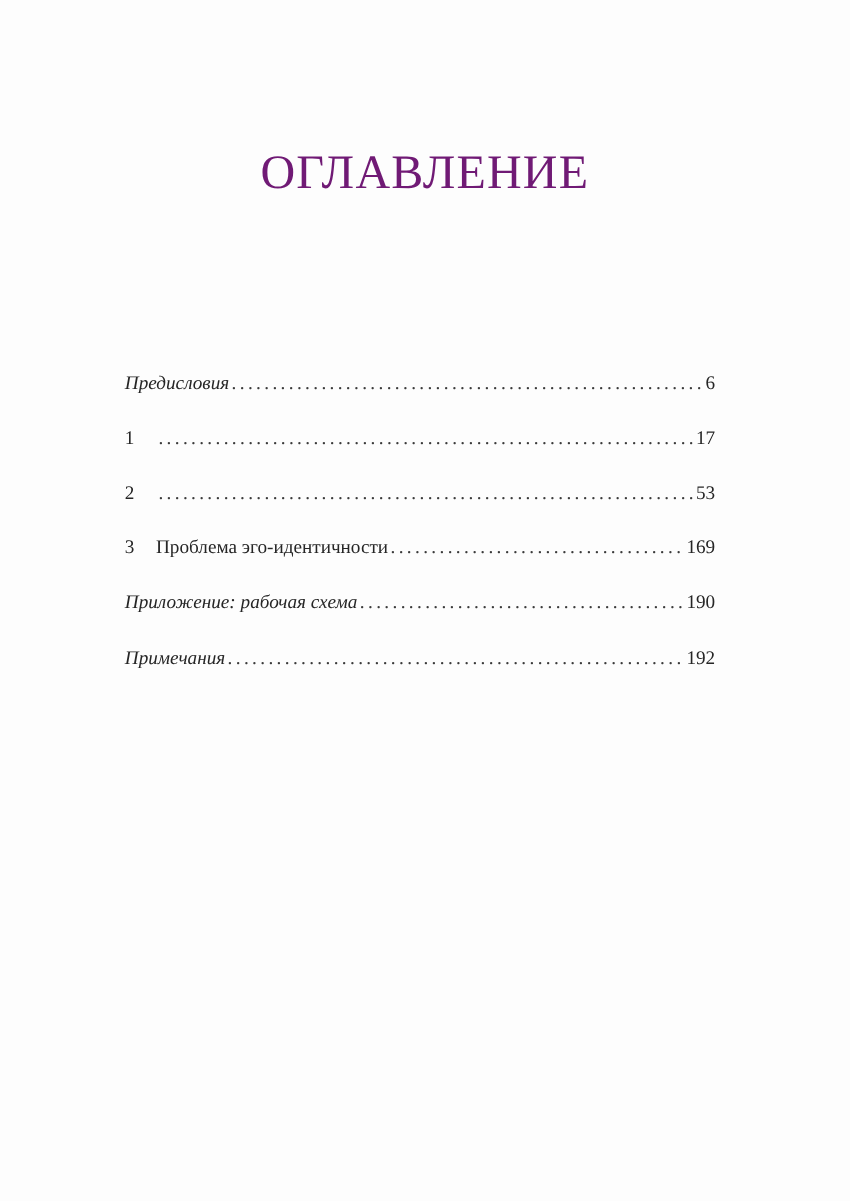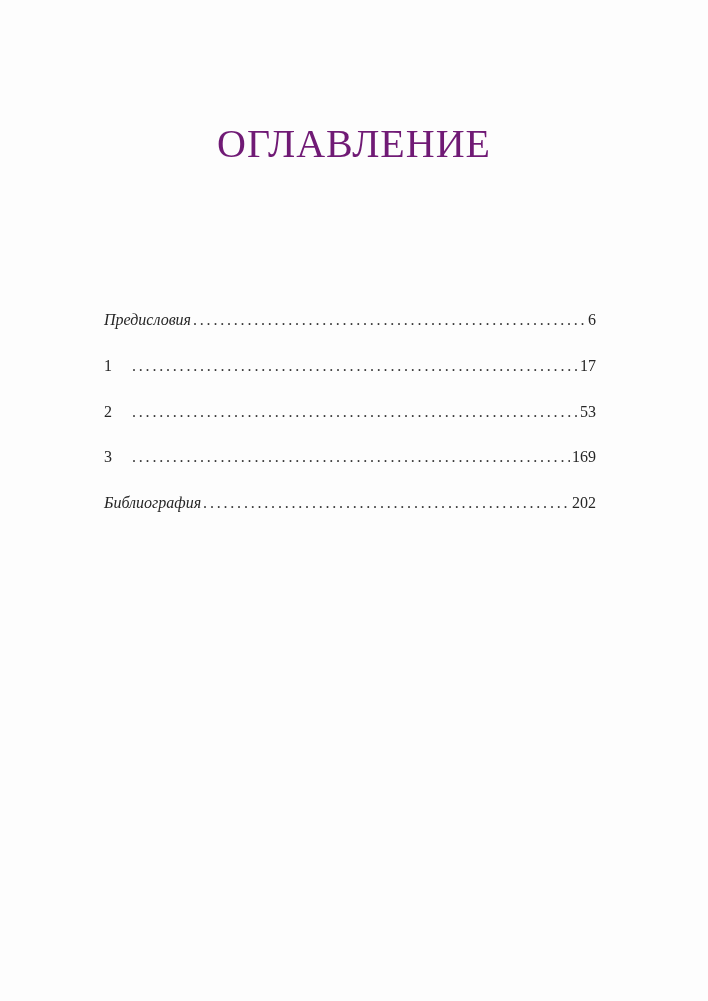--- a/index.html
+++ b/index.html
@@ -44,21 +44,27 @@
     <span class="dots"></span>
     <span class="page">17</span>
   </div>
   <div class="row">
     <span class="num">2</span>
     <span class="dots"></span>
     <span class="page">53</span>
   </div>
   <div class="row">
     <span class="num">3</span>
+    <span class="label">Проблема эго-идентичности</span>
     <span class="dots"></span>
     <span class="page">169</span>
   </div>
   <div class="row">
-    <span class="label it">Библиография</span>
+    <span class="label it">Приложение: рабочая схема</span>
     <span class="dots"></span>
-    <span class="page">202</span>
+    <span class="page">190</span>
+  </div>
+  <div class="row">
+    <span class="label it">Примечания</span>
+    <span class="dots"></span>
+    <span class="page">192</span>
   </div>
 </div>
 
 </body></html>

